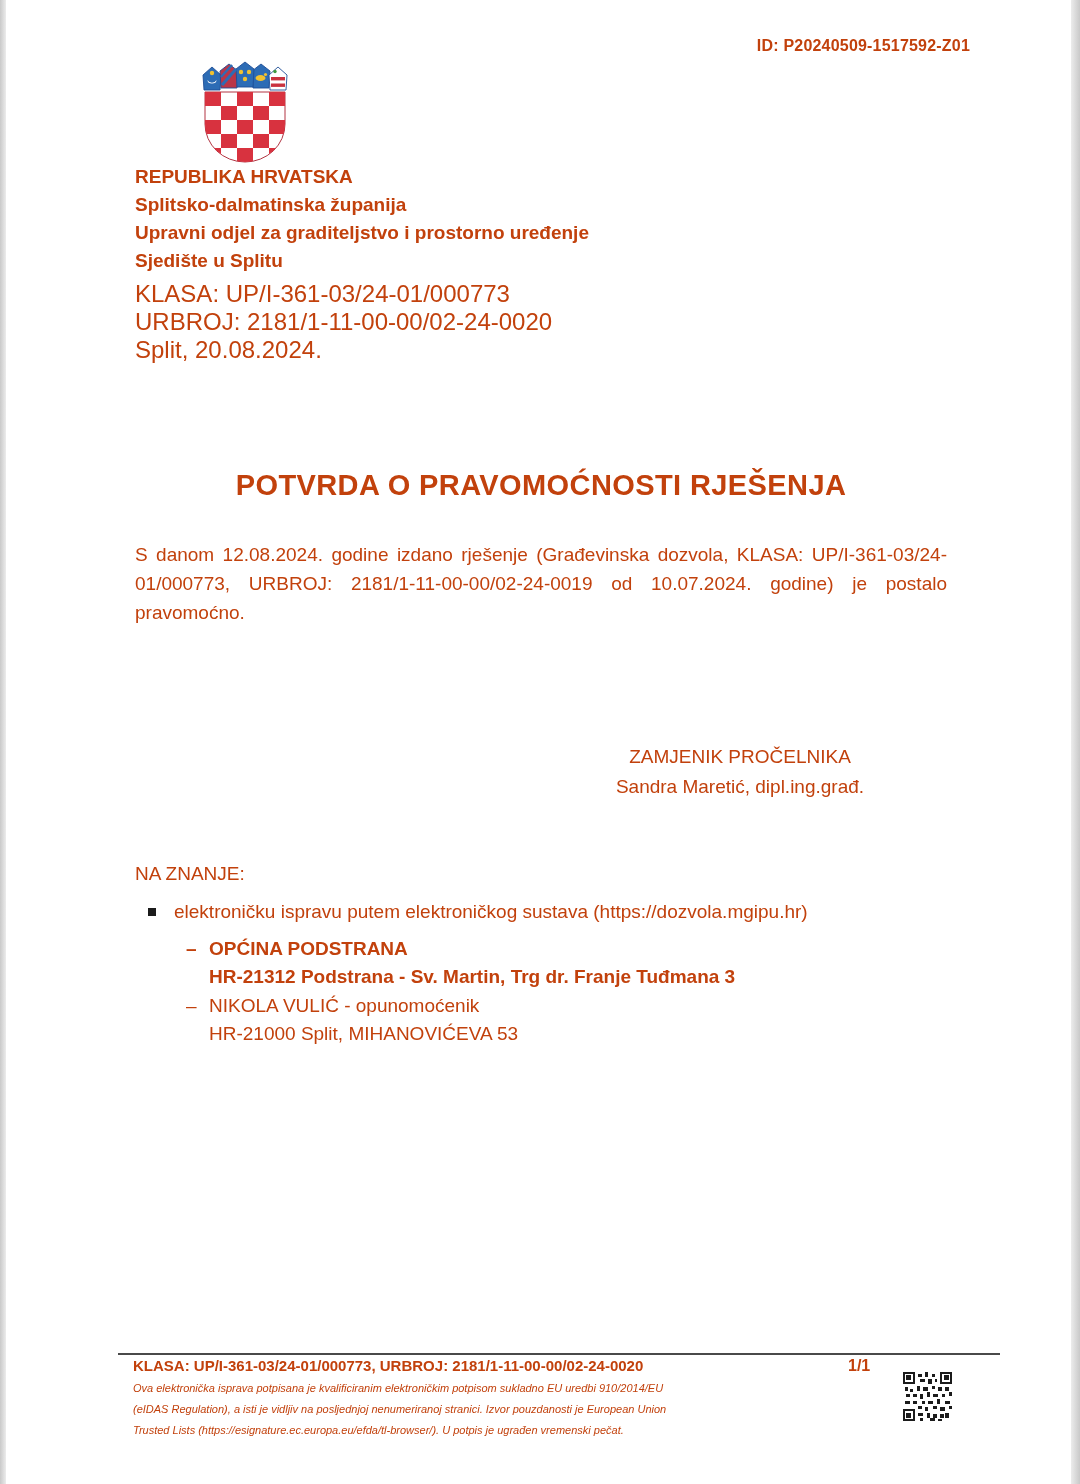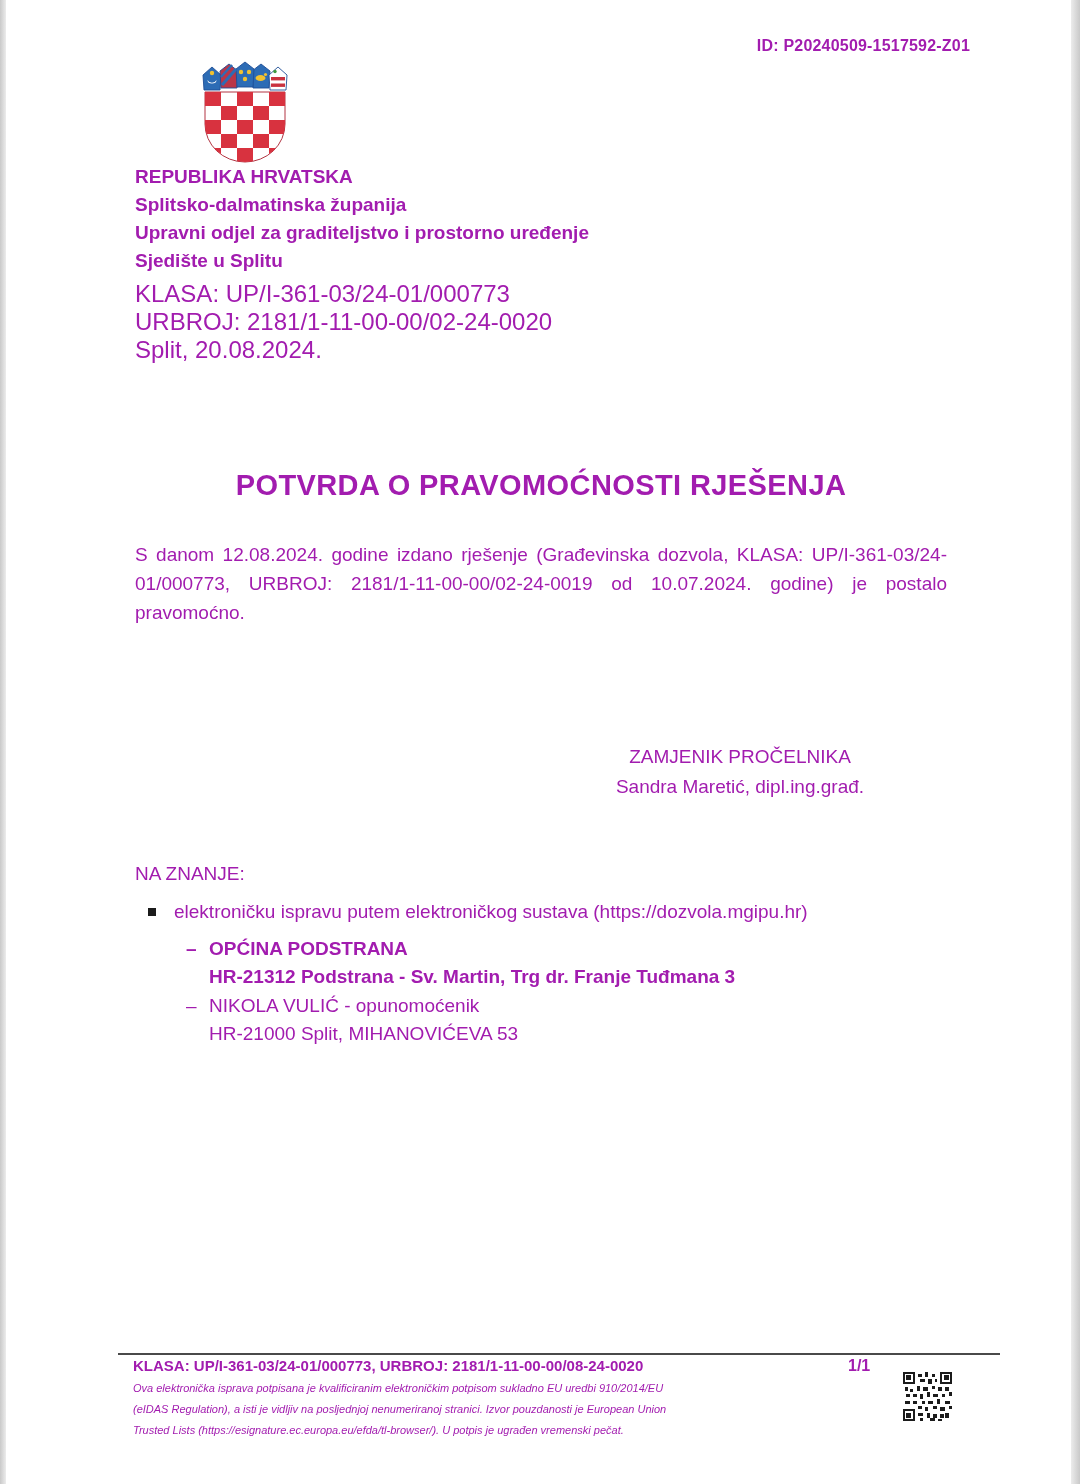--- a/index.html
+++ b/index.html
@@ -1,20 +1,20 @@
 <!DOCTYPE html>
 <html lang="hr"><head>
 <meta charset="utf-8">
 <style>
   html,body { margin:0; padding:0; background:#ffffff; }
   .page {
     position:relative; width:1080px; height:1484px;
     background:#ffffff; overflow:hidden;
     font-family:"Liberation Sans", sans-serif;
-    color:#a21caf;
+    color:#c2410c;
     -webkit-font-smoothing:antialiased;
   }
   .edge { position:absolute; top:0; height:100%; }
   .edge-left  { left:0;  width:6px;  background:linear-gradient(to right,#c9c9c9,#ececec); }
   .edge-right { right:0; width:9px;  background:linear-gradient(to left,#c9c9c9,#ececec); }
 
   .abs { position:absolute; }
 
   .doc-id { top:37px; right:110px; font-size:16px; font-weight:bold; letter-spacing:0.2px; }
 
@@ -152,21 +152,21 @@
 
   <div class="dist-item" style="top:992px;">
     <div class="row">
       <span class="dash">–</span>
       <span>NIKOLA VULIĆ - opunomoćenik</span>
     </div>
     <div class="addr">HR-21000 Split, MIHANOVIĆEVA 53</div>
   </div>
 
   <div class="abs foot-rule"></div>
-  <div class="abs foot-ref">KLASA: UP/I-361-03/24-01/000773, URBROJ: 2181/1-11-00-00/08-24-0020</div>
+  <div class="abs foot-ref">KLASA: UP/I-361-03/24-01/000773, URBROJ: 2181/1-11-00-00/02-24-0020</div>
   <div class="abs foot-page">1/1</div>
 
   <div class="abs foot-legal">
     <div>Ova elektronička isprava potpisana je kvalificiranim elektroničkim potpisom sukladno EU uredbi 910/2014/EU</div>
     <div>(eIDAS Regulation), a isti je vidljiv na posljednjoj nenumeriranoj stranici. Izvor pouzdanosti je European Union</div>
     <div>Trusted Lists (https://esignature.ec.europa.eu/efda/tl-browser/). U potpis je ugrađen vremenski pečat.</div>
   </div>
 
   <div class="abs qr">
     <svg viewBox="0 0 29 29" width="49" height="49" shape-rendering="crispEdges">

